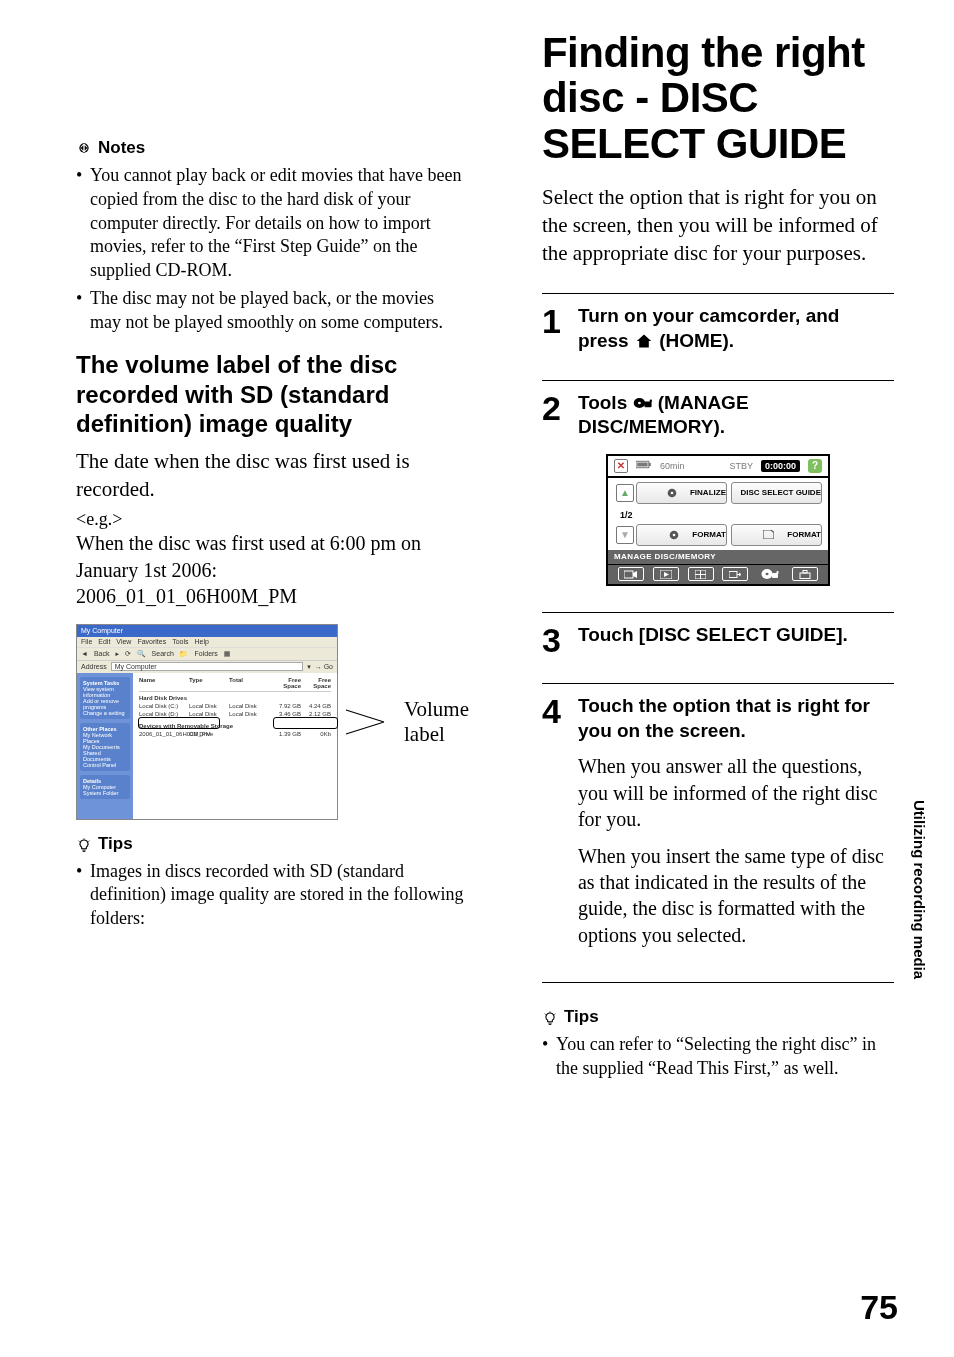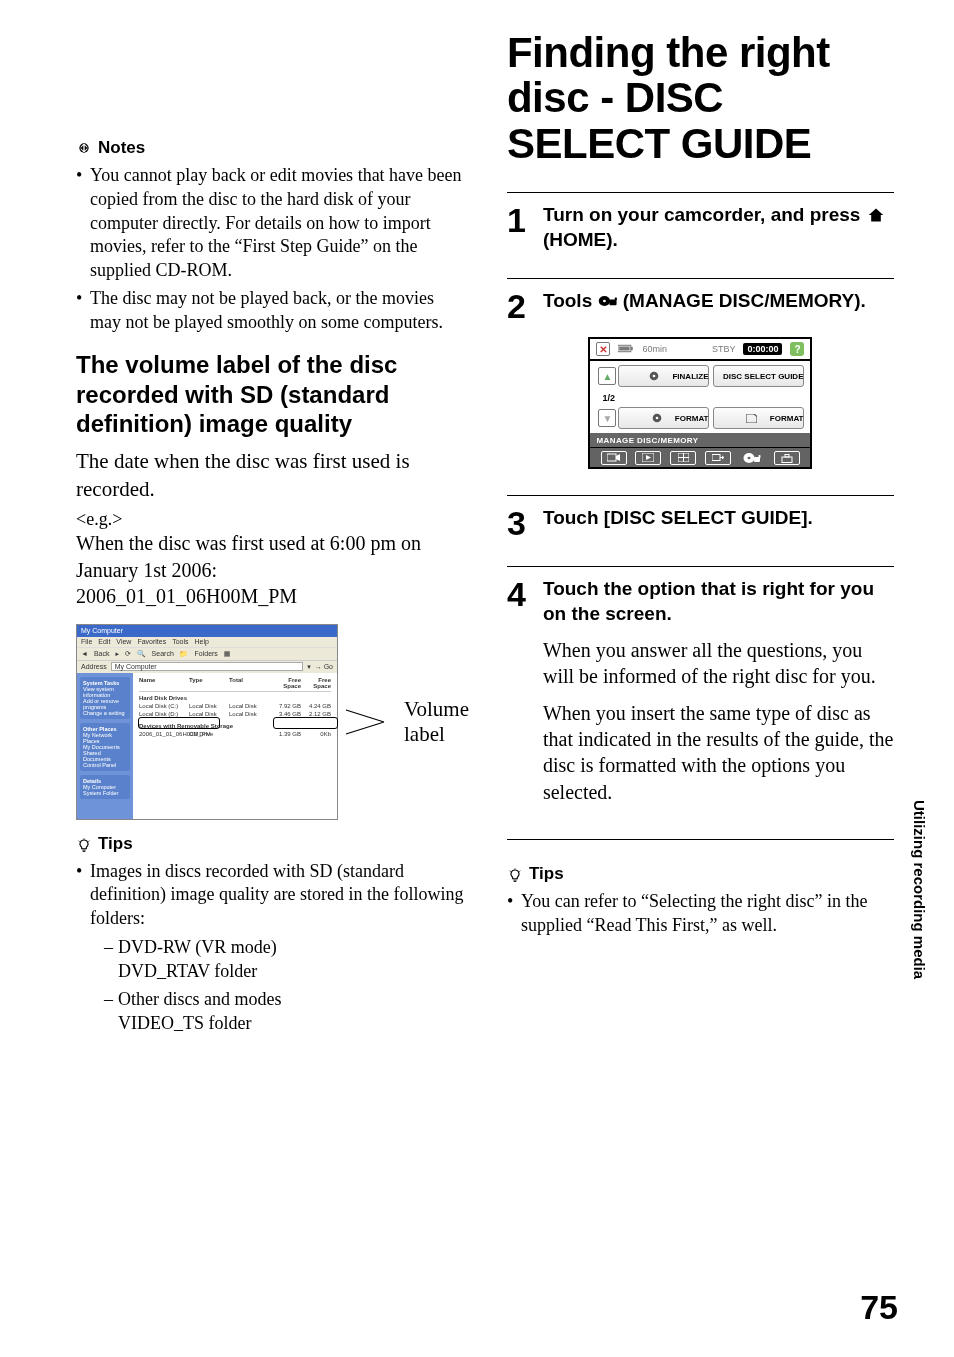--- a/index.html
+++ b/index.html
@@ -1,20 +1,20 @@
 <!DOCTYPE html>
 <html><head>
 <meta charset="utf-8">
 <style>
   * { box-sizing: border-box; margin: 0; padding: 0; }
   html, body { width: 954px; height: 1357px; background: #fff; font-family: "Times New Roman", Times, serif; color: #000; }
   .page { position: relative; width: 954px; height: 1357px; padding: 30px 60px 50px 76px; }
   .columns { display: flex; gap: 38px; }
   .col-left { width: 400px; }
-  .col-right { width: 418px; }
+  .col-right { width: 418px; margin-left: 35px; }
   .main-title { font-family: Arial, Helvetica, sans-serif; font-weight: 900; font-size: 42px; line-height: 1.08; margin-bottom: 18px; letter-spacing: -0.5px; }
   .body-serif { font-size: 21px; line-height: 1.32; }
   .sub-heading { font-family: Arial, Helvetica, sans-serif; font-weight: 700; font-size: 24px; line-height: 1.22; margin: 16px 0 10px 0; }
   .notes-heading { font-family: Arial, Helvetica, sans-serif; font-weight: 700; font-size: 17px; margin-bottom: 6px; display: flex; align-items: center; gap: 6px; }
   .tips-heading { font-family: Arial, Helvetica, sans-serif; font-weight: 700; font-size: 17px; margin-top: 14px; margin-bottom: 6px; display: flex; align-items: flex-end; gap: 6px; }
   ul.bullets { list-style: none; padding-left: 0; font-size: 18px; line-height: 1.32; }
   ul.bullets > li { position: relative; padding-left: 14px; margin-bottom: 4px; }
   ul.bullets > li::before { content: "•"; position: absolute; left: 0; top: 0; }
   ul.dashes { list-style: none; padding-left: 14px; font-size: 18px; line-height: 1.34; }
   ul.dashes > li { position: relative; padding-left: 14px; margin-bottom: 4px; }
@@ -204,32 +204,27 @@
             <rect x="10" y="19.6" width="4" height="1.3" fill="#000"></rect>
             <line x1="12" y1="0.5" x2="12" y2="2.2" stroke="#000" stroke-width="1.3"></line>
             <line x1="4" y1="4" x2="5.5" y2="5.5" stroke="#000" stroke-width="1.3"></line>
             <line x1="20" y1="4" x2="18.5" y2="5.5" stroke="#000" stroke-width="1.3"></line>
           </svg>
         <span>Tips</span>
       </div>
       <ul class="bullets">
         <li>
           <span>Images in discs recorded with SD (standard definition) image quality are stored in the following folders:</span>
-          <ul class="dashes" style="margin-top:4px">
-            <li><span style="white-space:pre-line">DVD-RW (VR mode)
-DVD_RTAV folder</span></li>
-            <li><span style="white-space:pre-line">Other discs and modes
-VIDEO_TS folder</span></li>
-          </ul>
         </li>
       </ul>
     </div>
 
     <div class="col-right">
       <div class="main-title">Finding the right disc - DISC SELECT GUIDE</div>
+      <div class="body-serif">Select the option that is right for you on the screen, then you will be informed of the appropriate disc for your purposes.</div>
 
       <div class="step step-rule-top">
         <div class="step-row">
           <div class="step-num">1</div>
           <div class="step-text">
             <span>Turn on your camcorder, and press </span>
             <svg class="home-icon inline-icon" viewBox="0 0 24 20">
                 <path d="M3 10 L12 2 L21 10 L18 10 L18 18 L6 18 L6 10 Z" fill="#000"></path>
               </svg>
             <span> (HOME).</span>

